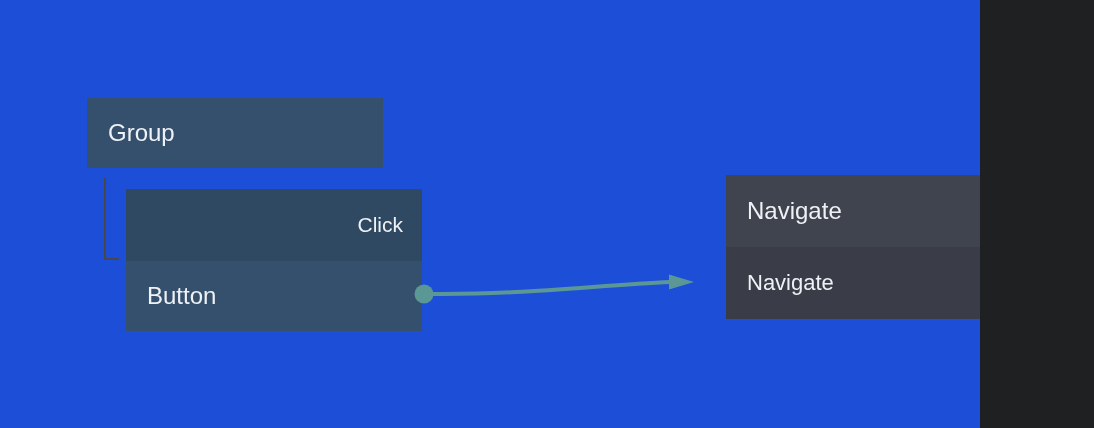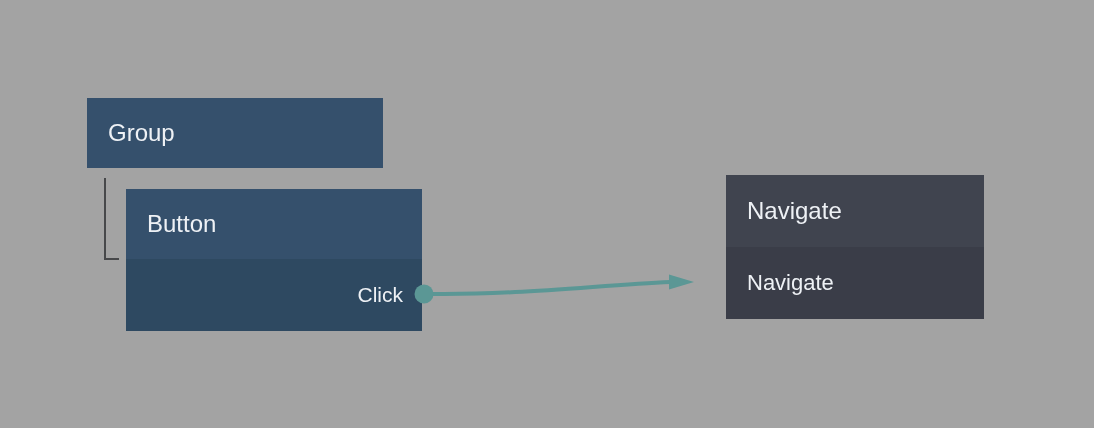--- a/index.html
+++ b/index.html
@@ -2,23 +2,23 @@
 <html><head>
 <meta charset="utf-8">
 <style>
   html, body {
     margin: 0;
     padding: 0;
     background: #1f2021;
   }
   .canvas {
     position: relative;
-    width: 1094px;
+    width: 980px;
     height: 428px;
-    background: #a3a3a3;
+    background: #1d4ed8;
     overflow: hidden;
     font-family: "Liberation Sans", sans-serif;
     color: #eef1f5;
   }
   .node {
     position: absolute;
     box-sizing: border-box;
   }
   .node-row {
     display: flex;
@@ -102,25 +102,25 @@
 
 <div class="canvas">
 
   <div class="node node-group">
     <span>Group</span>
   </div>
 
   <div class="tree-line"></div>
 
   <div class="node node-button">
+    <div class="node-row node-body">
+      <span>Click</span>
+    </div>
     <div class="node-row node-header">
       <span>Button</span>
-    </div>
-    <div class="node-row node-body">
-      <span>Click</span>
     </div>
   </div>
 
   <div class="node node-navigate">
     <div class="node-row node-header">
       <span>Navigate</span>
     </div>
     <div class="node-row node-body">
       <span>Navigate</span>
     </div>

